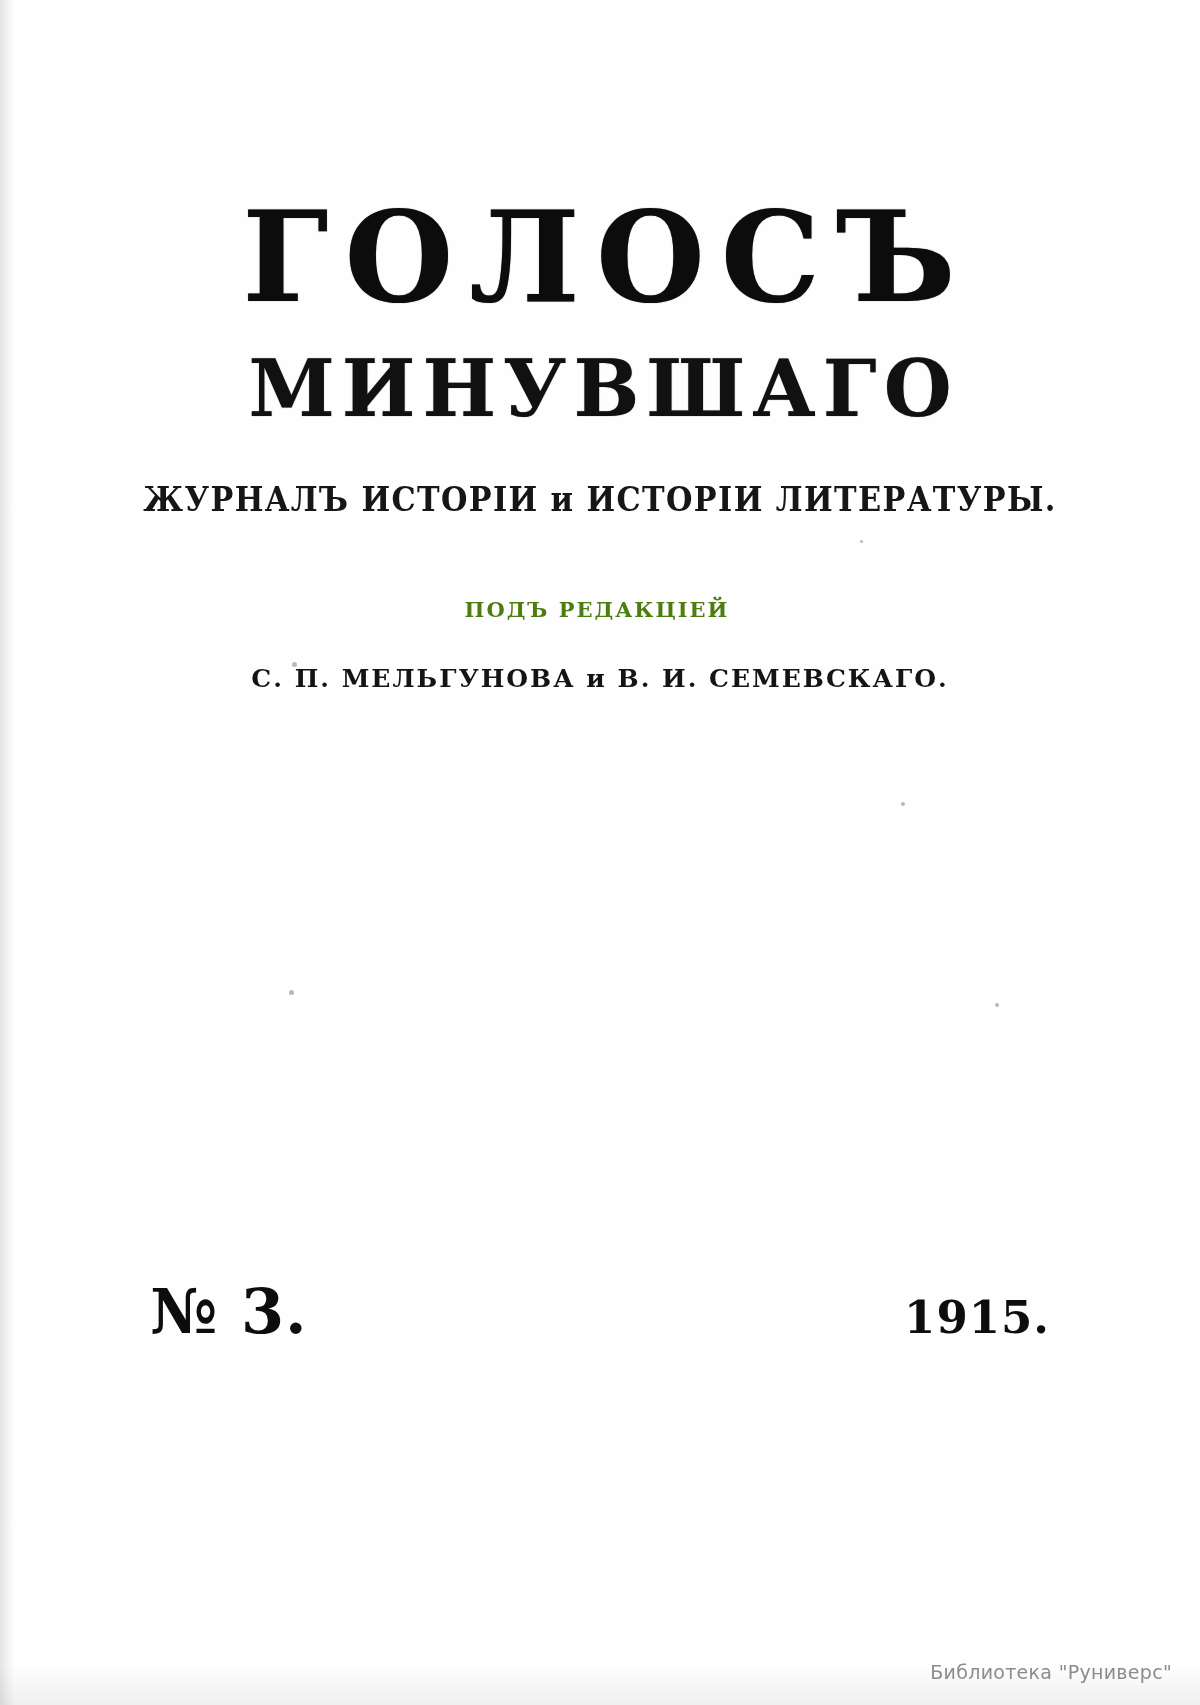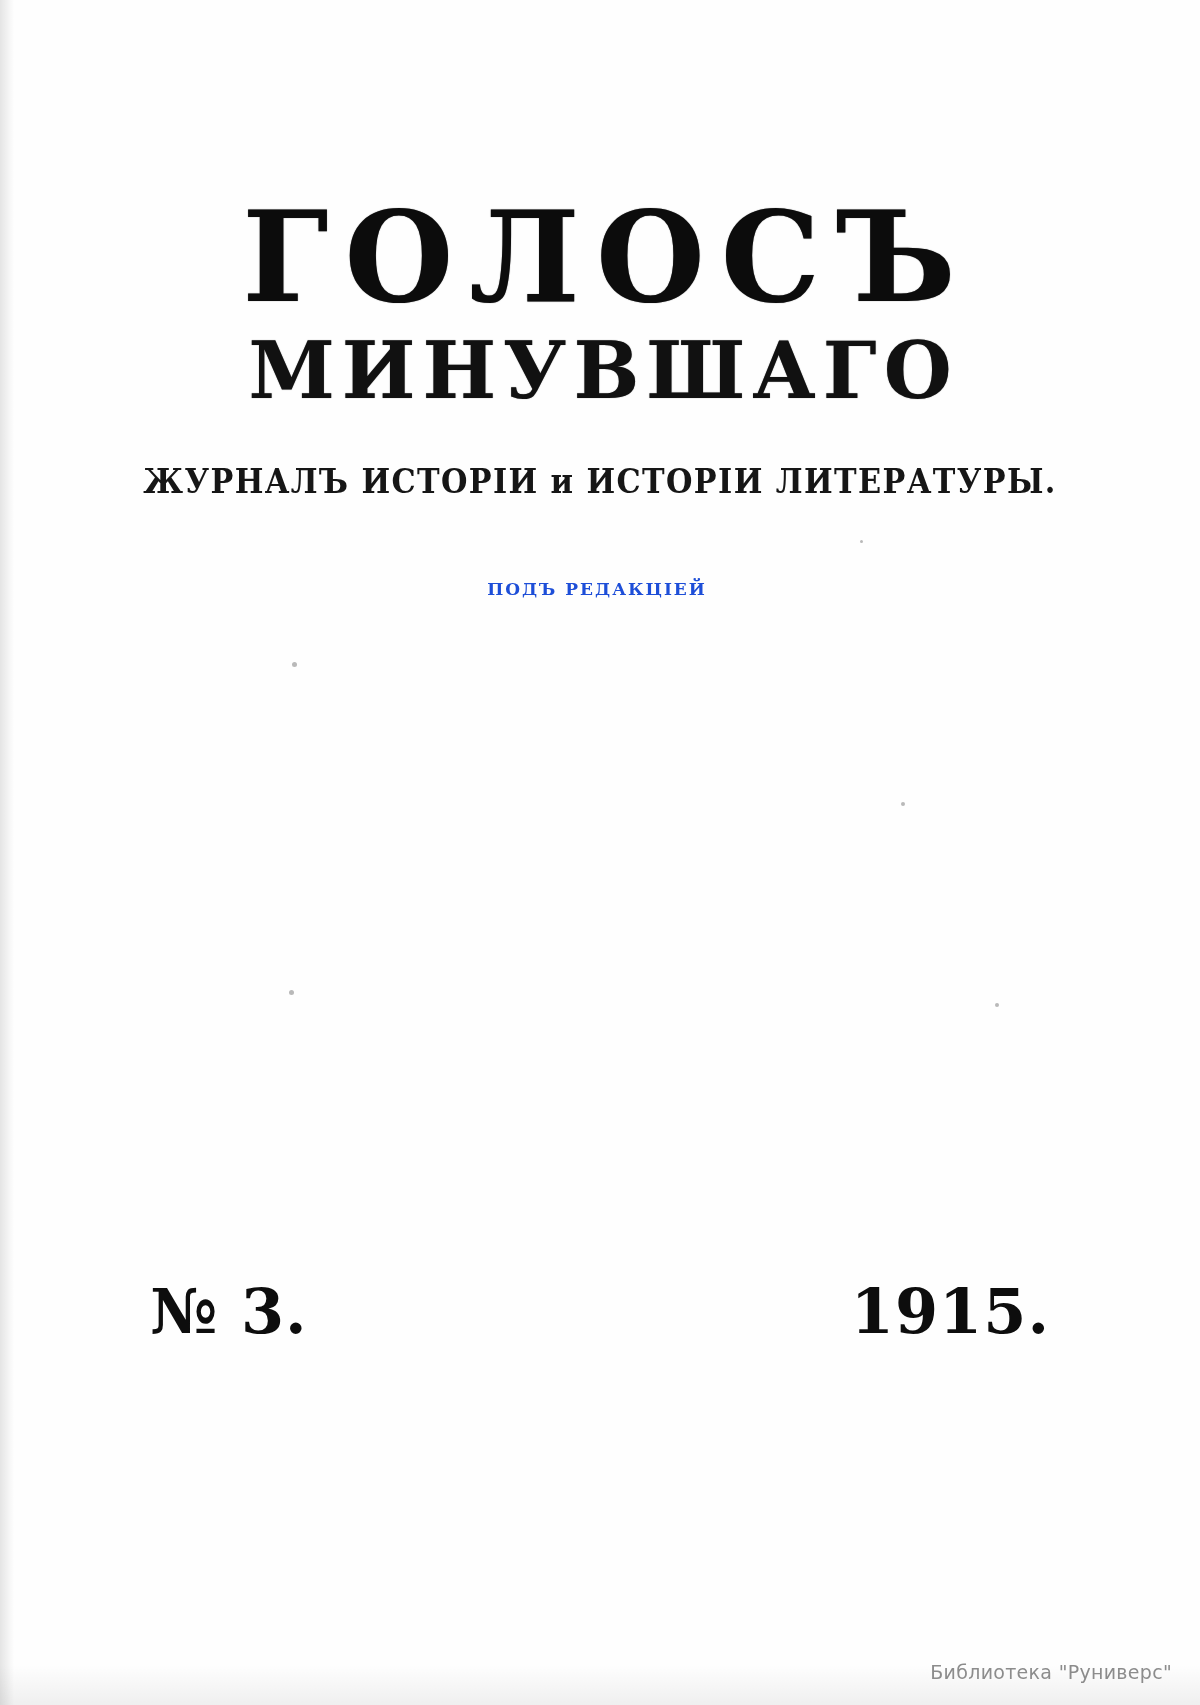--- a/index.html
+++ b/index.html
@@ -56,21 +56,21 @@
     color: #0c0c0c;
     text-shadow: 0 0 1px rgba(0,0,0,0.6);
   }
 
   .sub-title {
     font-family: "DejaVu Serif", serif;
     font-weight: 700;
     font-size: 78px;
     line-height: 1.0;
     letter-spacing: 7px;
-    margin: 12px 0 0 7px;
+    margin: 30px 0 0 7px;
     color: #111111;
     text-shadow: 0 0 1px rgba(0,0,0,0.55);
   }
 
   .tagline {
     font-family: "DejaVu Serif", serif;
     font-weight: 700;
     font-size: 33px;
     letter-spacing: 1.5px;
     margin: 52px 0 0 0;
@@ -83,24 +83,24 @@
     font-weight: 700;
     font-size: 27px;
     letter-spacing: 1px;
     margin: 72px 0 0 0;
     color: #1a1a1a;
   }
 
   .editor-label {
     font-family: "DejaVu Serif", serif;
     font-weight: 700;
-    font-size: 17px;
+    font-size: 21px;
     letter-spacing: 2px;
     margin: 78px 6px 0 0;
-    color: #1d4ed8;
+    color: #4d7c0f;
   }
 
   .editor-names {
     font-family: "DejaVu Serif", serif;
     font-weight: 700;
     font-size: 25px;
     letter-spacing: 2px;
     margin: 42px 0 0 0;
     color: #141414;
   }
@@ -119,21 +119,21 @@
   }
   .issue-number {
     font-size: 62px;
     letter-spacing: 1px;
   }
   .issue-month {
     font-size: 62px;
     letter-spacing: 1px;
   }
   .issue-year {
-    font-size: 62px;
+    font-size: 45px;
     letter-spacing: 1px;
   }
 
   .footer-credit {
     position: absolute;
     right: 28px;
     bottom: 22px;
     font-family: "DejaVu Sans", sans-serif;
     font-size: 19px;
     color: #8c8c8c;
@@ -165,20 +165,21 @@
   <div class="title-block">
     <h1 class="main-title">ГОЛОСЪ</h1>
 
     <h2 class="sub-title">МИНУВШАГО</h2>
 
     <div class="tagline">ЖУРНАЛЪ ИСТОРІИ и ИСТОРІИ ЛИТЕРАТУРЫ.</div>
 
 
     <div class="editor-label">ПОДЪ РЕДАКЦІЕЙ</div>
 
+    <div class="editor-names">С. П. МЕЛЬГУНОВА и В. И. СЕМЕВСКАГО.</div>
   </div>
 
   <div class="issue-line">
     <span class="issue-number">№ 3.</span>
     <span class="issue-year">1915.</span>
   </div>
 
   <div class="footer-credit">Библиотека "Руниверс"</div>
 
 </div>

